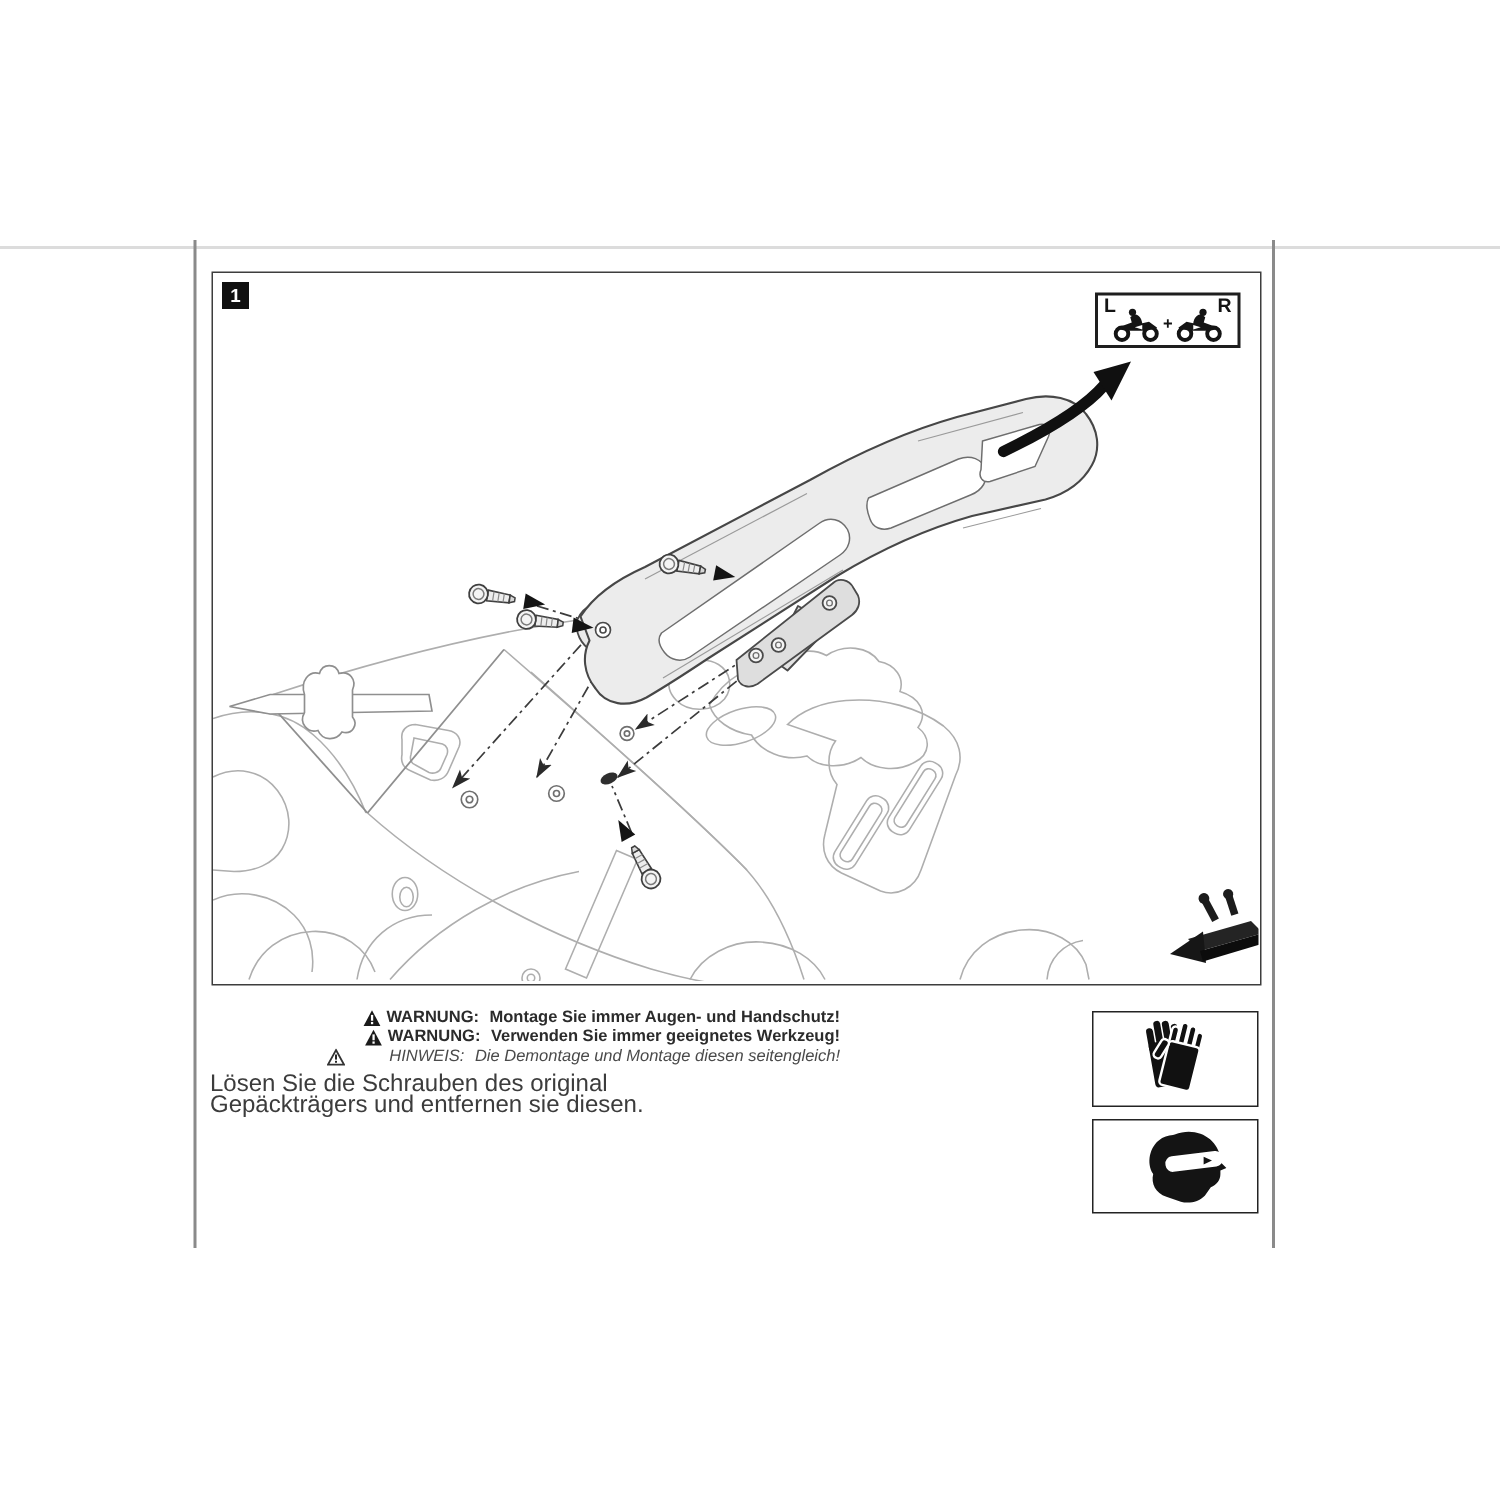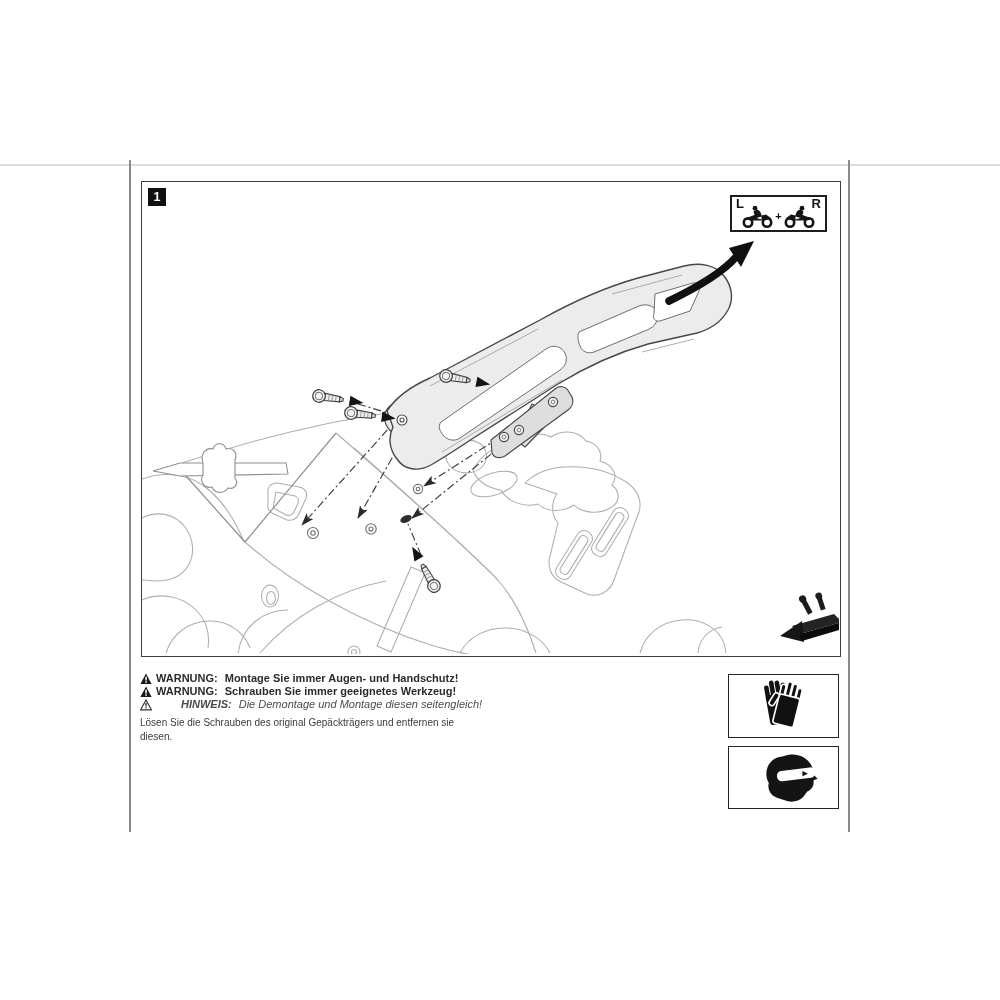--- a/index.html
+++ b/index.html
@@ -16,26 +16,26 @@
   .lr-box{position:absolute;right:13px;top:13px;width:97px;height:37px;border:2px solid #1e1e1e;
           box-sizing:border-box;background:#fff;z-index:5;}
   .lr-label{position:absolute;top:0px;font-weight:bold;font-size:13px;color:#141414;line-height:13px;}
   .lr-l{left:4px;} .lr-r{right:4px;}
   .lr-bikes{position:absolute;left:0;right:0;bottom:2px;display:flex;align-items:center;
             justify-content:center;gap:1px;}
   .lr-plus{font-weight:bold;font-size:11px;color:#141414;margin:0 0px 2px 0;}
   .illus{position:absolute;left:0;top:0;width:697px;height:472px;}
   .warnings{position:absolute;left:140px;top:672px;width:420px;}
   .warn-row{display:flex;align-items:flex-start;gap:4px;font-size:11px;font-weight:bold;
-            line-height:13px;color:#2b2b2b;white-space:nowrap;}
+            line-height:13px;color:#2b2b2b;white-space:nowrap;justify-content:flex-end;}
   .warn-row svg{flex:0 0 auto;margin-top:1px;}
   .warn-row.note{font-weight:normal;font-style:italic;color:#4a4a4a;}
-  .warn-row.note .wlabel{font-weight:bold;margin-left:25px;}
+  .warn-row.note .wlabel{font-weight:normal;margin-left:25px;}
   .wlabel{margin-right:3px;}
-  .instruction{position:absolute;left:140px;top:716px;width:345px;font-size:10px;
+  .instruction{position:absolute;left:140px;top:716px;width:345px;font-size:16px;
                line-height:14px;color:#3c3c3c;margin:0;}
   .icon-box{position:absolute;left:728px;width:111px;box-sizing:border-box;
             border:1.5px solid #232323;background:#fff;display:flex;align-items:center;justify-content:center;}
   .box-gloves{top:674px;height:64px;}
   .box-goggles{top:746px;height:63px;}
 </style>
 </head>
 <body>
 
 <div class="page">
@@ -249,21 +249,21 @@
       <span class="wlabel">WARNUNG:</span>
       <span>Montage Sie immer Augen- und Handschutz!</span>
     </div>
     <div class="warn-row">
       <svg width="12" height="12" viewBox="0 0 12 12">
         <polygon points="6,0.5 11.6,11 0.4,11" fill="#1a1a1a"></polygon>
         <rect x="5.3" y="3.6" width="1.5" height="3.9" fill="#fff"></rect>
           <rect x="5.3" y="8.3" width="1.5" height="1.5" fill="#fff"></rect>
       </svg>
       <span class="wlabel">WARNUNG:</span>
-      <span>Schrauben Sie immer geeignetes Werkzeug!</span>
+      <span>Verwenden Sie immer geeignetes Werkzeug!</span>
     </div>
     <div class="warn-row note">
       <svg width="12" height="12" viewBox="0 0 12 12">
         <polygon points="6,1 11.4,10.8 0.6,10.8" fill="#fff" stroke="#333" stroke-width="1.2"></polygon>
         <rect x="5.35" y="4" width="1.3" height="3.4" fill="#222"></rect>
           <rect x="5.35" y="8.2" width="1.3" height="1.3" fill="#222"></rect>
       </svg>
       <span class="wlabel">HINWEIS:</span>
       <span>Die Demontage und Montage diesen seitengleich!</span>
     </div>

